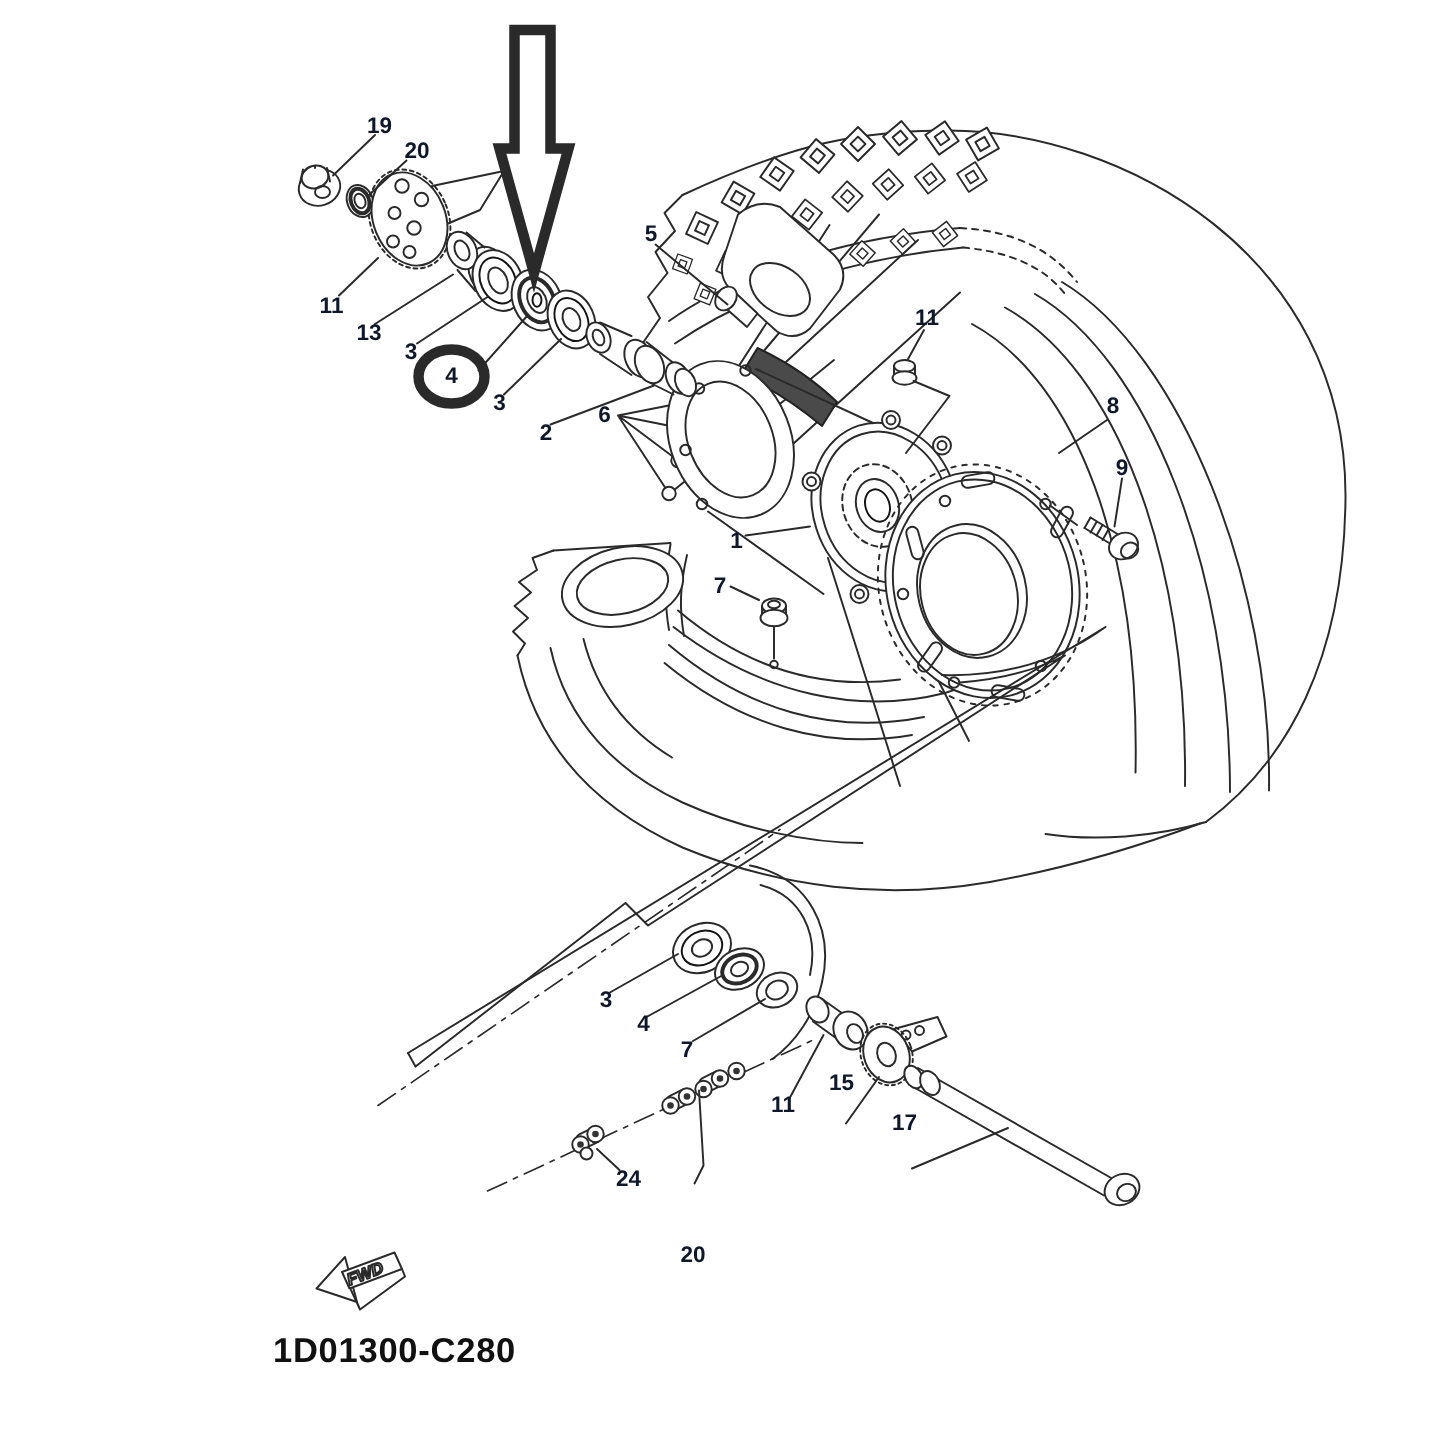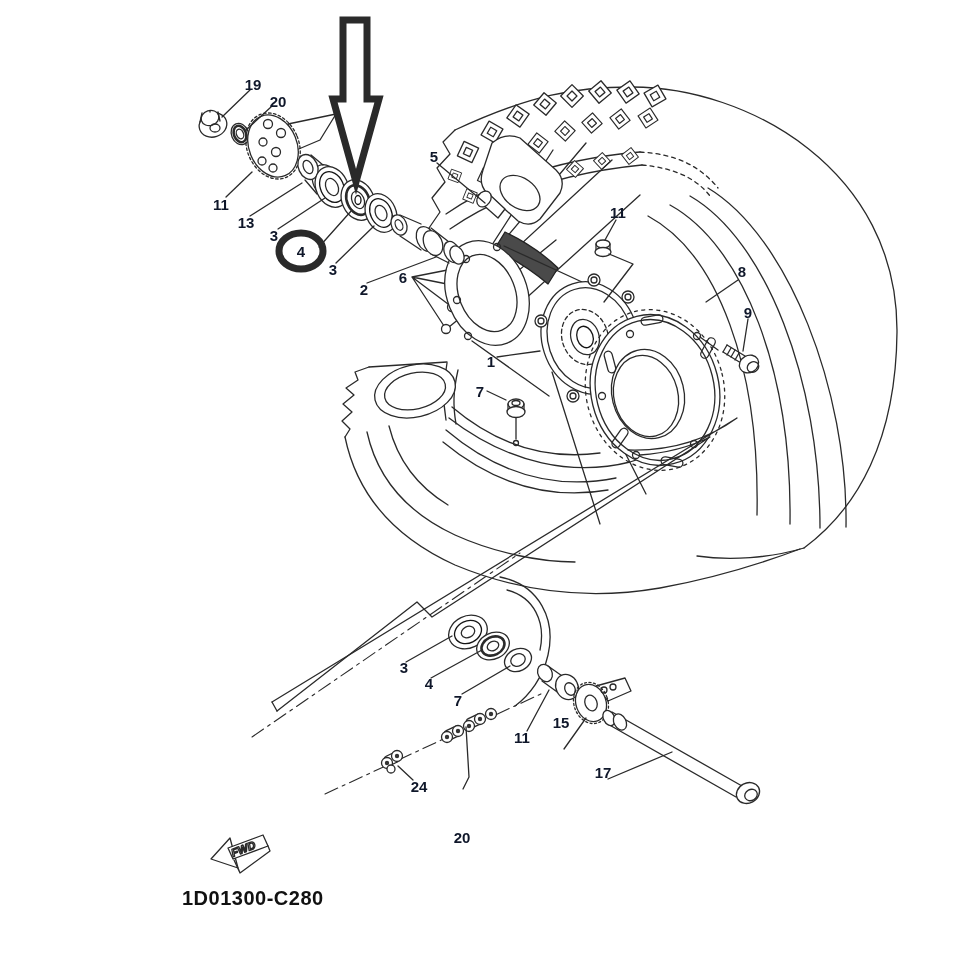--- a/index.html
+++ b/index.html
@@ -10,21 +10,21 @@
   svg.art .wfill{fill:#ffffff;}
   svg.art .dark{stroke:#141414;}
   svg.art .thick{stroke-width:2.6;}
   svg.art .dash{stroke-dasharray:4 4;}
   svg.art .cdash{stroke-dasharray:14 5 3 5;stroke-width:1.1;}
   svg.art .shade{fill:#4a4a4a;stroke:#222;}
   svg.art .pin{fill:#333;stroke:none;}
   svg.art .red{stroke-width:7;stroke-linejoin:miter;}
   .plabel{position:absolute;transform:translate(-50%,-50%);font-weight:bold;font-size:15px;
           color:#0f172a;line-height:1;white-space:nowrap;}
-  .code{position:absolute;left:182px;top:887px;font-weight:bold;font-size:20px;color:#111;
+  .code{position:absolute;left:182px;top:887px;font-weight:bold;font-size:23px;color:#111;
         letter-spacing:.5px;}
   .fwdtext{font:bold italic 11px "Liberation Sans",sans-serif;fill:#111;stroke:none;}
 </style>
 </head>
 <body>
 
 <div class="stage">
 
 <svg class="art" width="960" height="960" viewBox="0 0 960 960">
 
@@ -349,18 +349,18 @@
   <span class="plabel" style="left:618px;top:212px">11</span>
   <span class="plabel" style="left:742px;top:271px">8</span>
   <span class="plabel" style="left:748px;top:312px">9</span>
   <span class="plabel" style="left:491px;top:361px">1</span>
   <span class="plabel" style="left:480px;top:391px">7</span>
   <span class="plabel" style="left:404px;top:667px">3</span>
   <span class="plabel" style="left:429px;top:683px">4</span>
   <span class="plabel" style="left:458px;top:700px">7</span>
   <span class="plabel" style="left:522px;top:737px">11</span>
   <span class="plabel" style="left:561px;top:722px">15</span>
-  <span class="plabel" style="left:603px;top:772px">17</span>
+  <span class="plabel" style="left:603px;top:749px">17</span>
   <span class="plabel" style="left:419px;top:786px">24</span>
   <span class="plabel" style="left:462px;top:837px">20</span>
 
   <div class="code">1D01300-C280</div>
 </div>
 
 </body></html>

